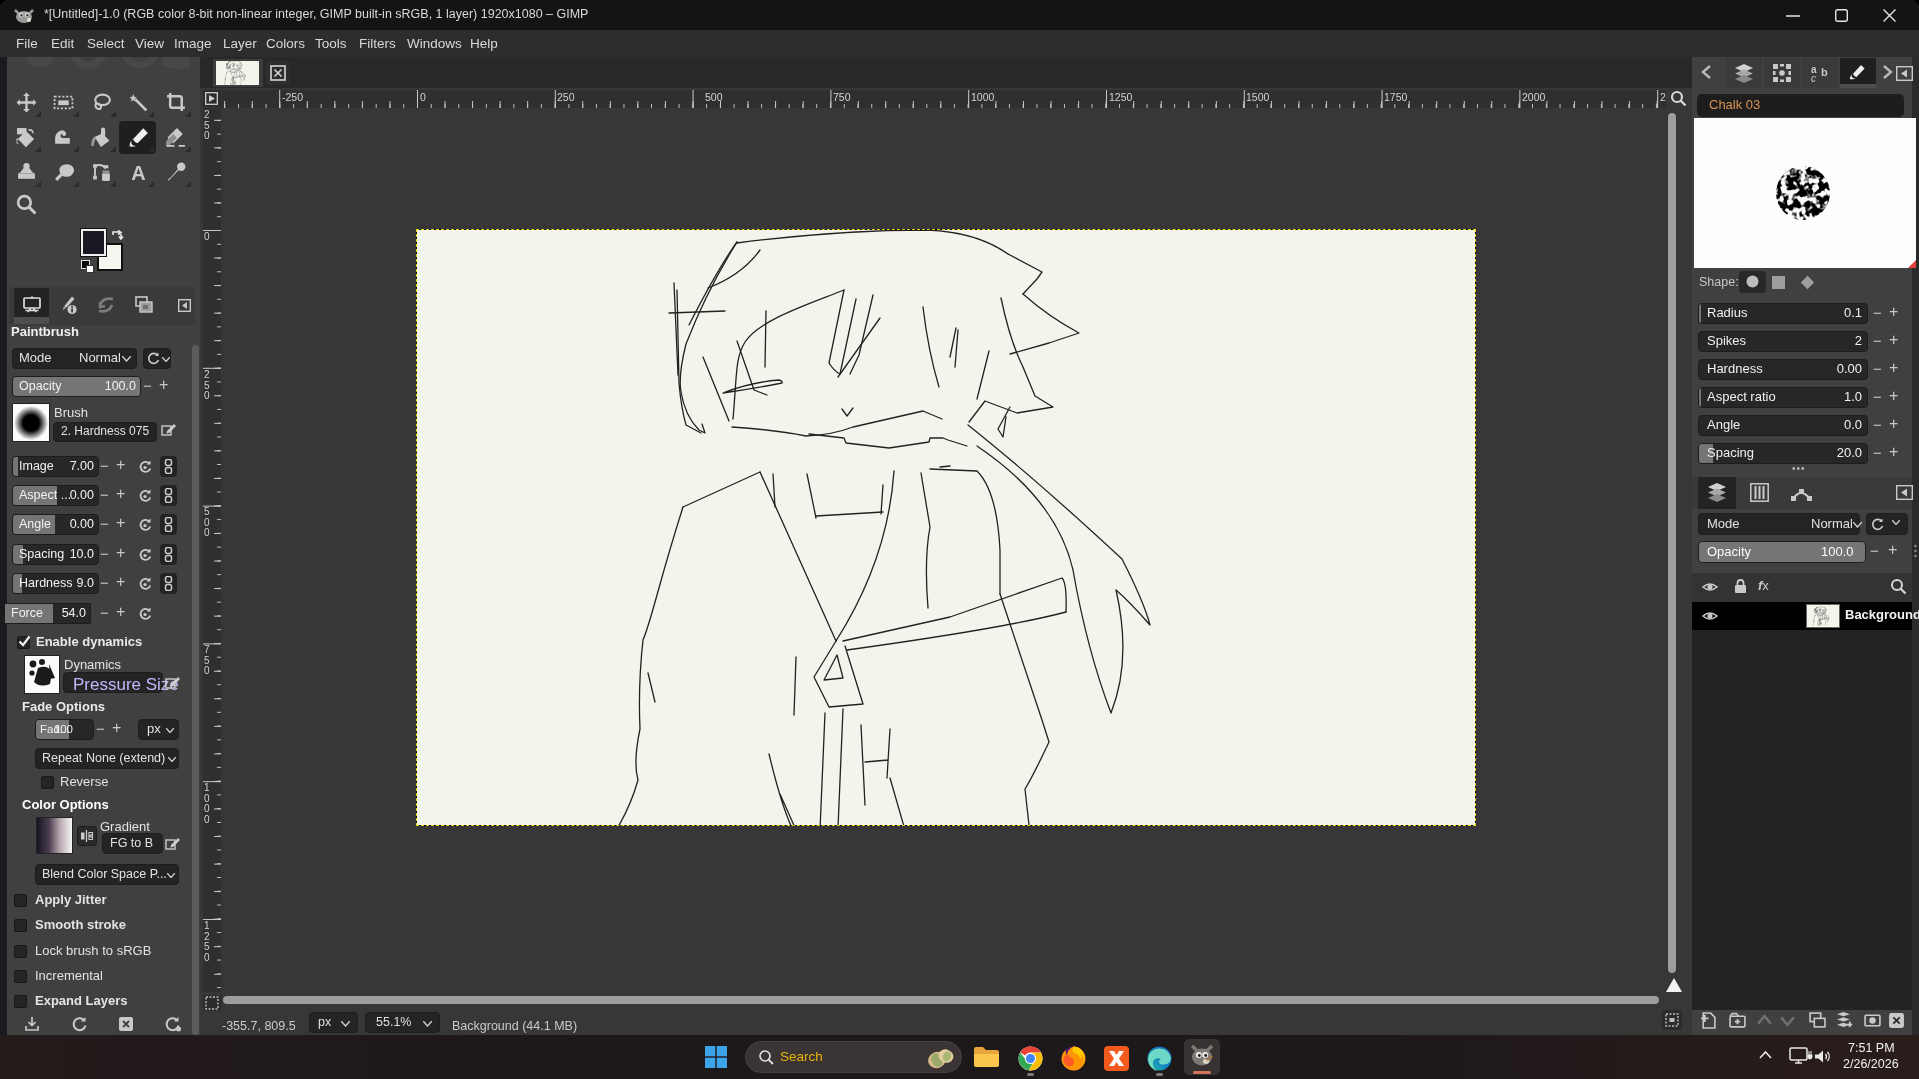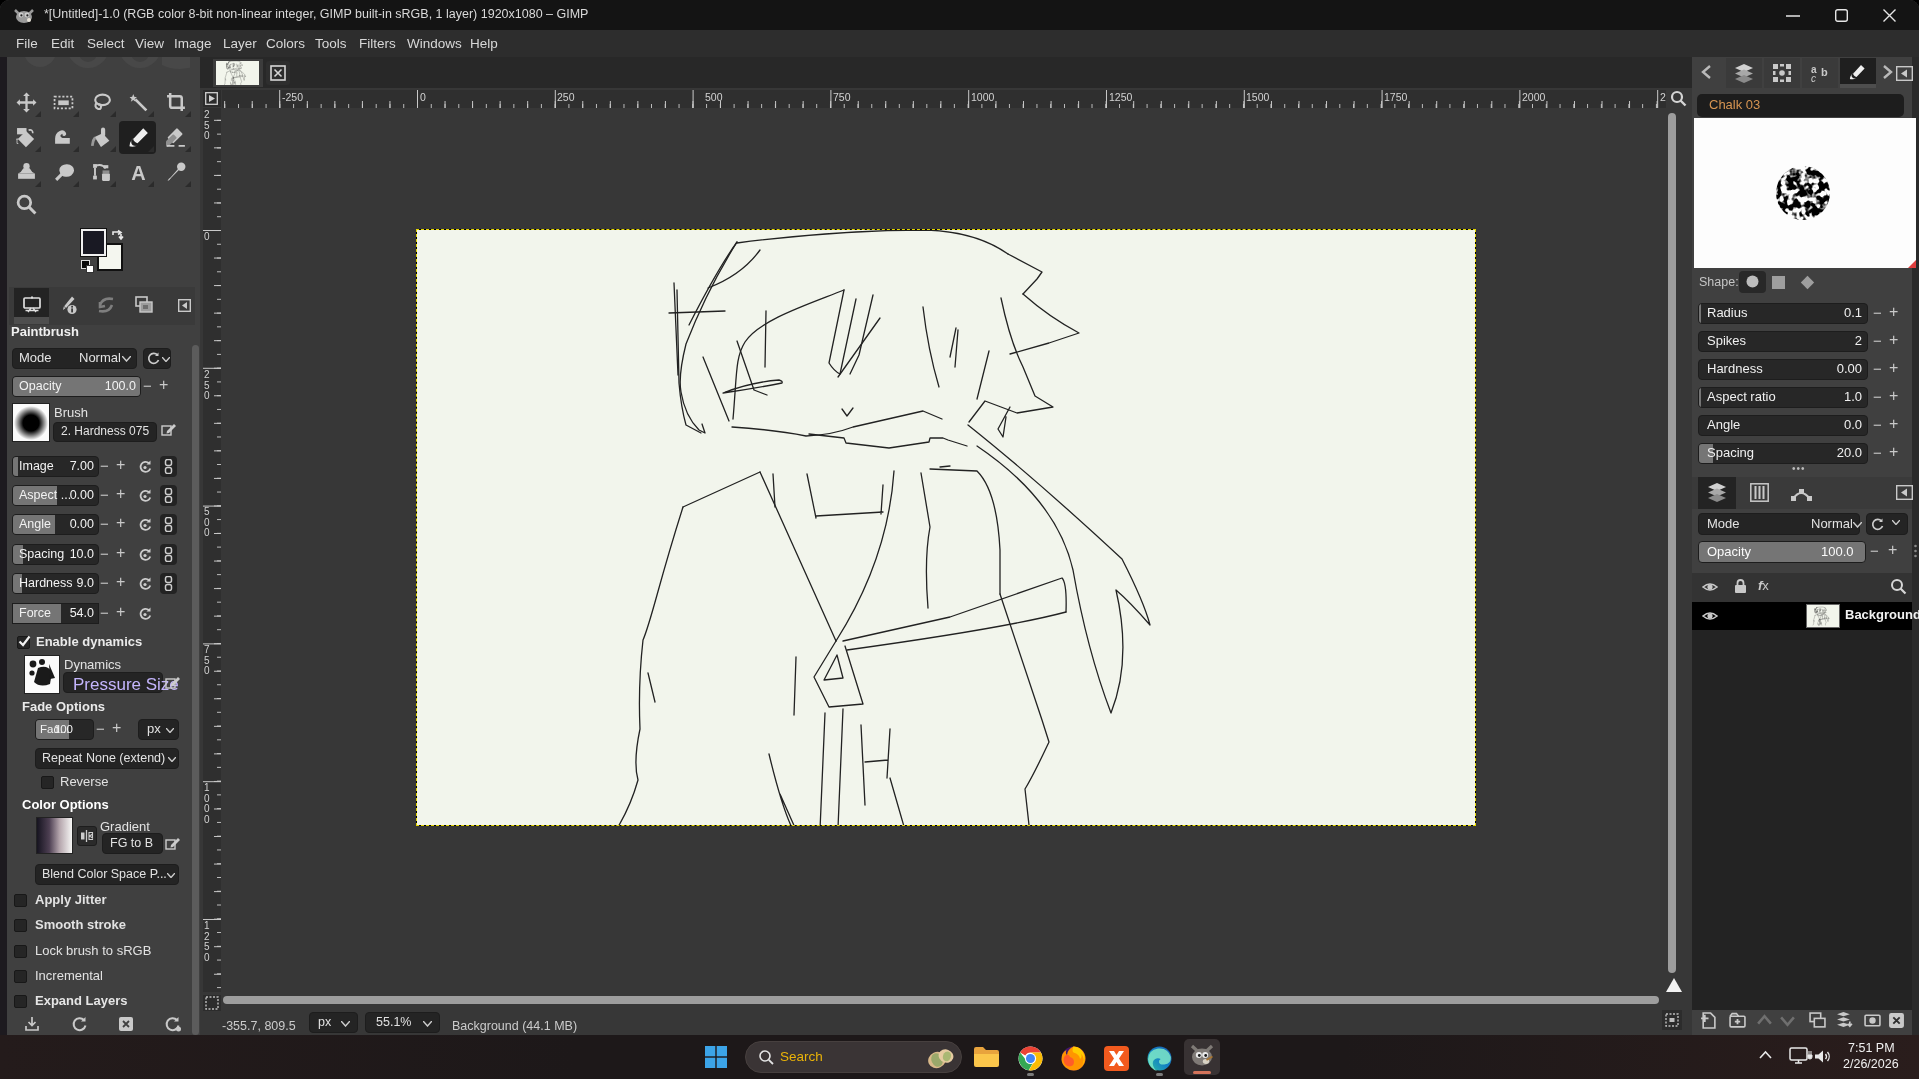--- a/index.html
+++ b/index.html
@@ -387,21 +387,21 @@
         <path d="M11 3.2 A5 5 0 1 0 12.3 8.5" fill="none" stroke="#ccc" stroke-width="1.8"></path>
         <path d="M12.5 0.5 v4 h-4z" fill="#ccc"></path>
         <circle cx="7" cy="7.5" r="1.6" fill="#ccc"></circle>
       </svg>
 <div class="ab " style="left:160px;top:516px;width:17px;height:21px;background:#232323;border-radius:4px">
         <svg class="ab" style="left:3px;top:3px;" width="11" height="15" viewBox="0 0 11 15">
           <rect x="2.5" y="0.5" width="6" height="6" rx="2" fill="none" stroke="#ccc" stroke-width="1.5"></rect>
           <rect x="2.5" y="8.5" width="6" height="6" rx="2" fill="none" stroke="#ccc" stroke-width="1.5"></rect>
         </svg>
       </div>
-<div class="ab " style="left:12px;top:546px;width:87px;height:21px;background:#272727;border-radius:0;border:1px solid #1d1d1d;overflow:hidden">
+<div class="ab " style="left:4px;top:546px;width:87px;height:21px;background:#272727;border-radius:0;border:1px solid #1d1d1d;overflow:hidden">
         <div class="ab" style="left:0;top:0;width:48px;height:19px;background:#757575"></div>
         <div class="ab" style="left:6px;top:2px;color:#f2f2f2;font-size:12.5px">Force</div>
         <div class="ab" style="right:4px;top:2px;color:#f2f2f2;font-size:12.5px">54.0</div>
       </div>
 <div class="ab" style="left:100px;top:547px;white-space:nowrap;font-size:15px;color:#c9c9c9">−</div>
       <div class="ab" style="left:116px;top:546px;white-space:nowrap;font-size:16px;color:#c9c9c9">+</div>
 <svg class="ab" style="left:138px;top:550px;" width="14" height="14" viewBox="0 0 14 14">
         <path d="M11 3.2 A5 5 0 1 0 12.3 8.5" fill="none" stroke="#ccc" stroke-width="1.8"></path>
         <path d="M12.5 0.5 v4 h-4z" fill="#ccc"></path>
         <circle cx="7" cy="7.5" r="1.6" fill="#ccc"></circle>

